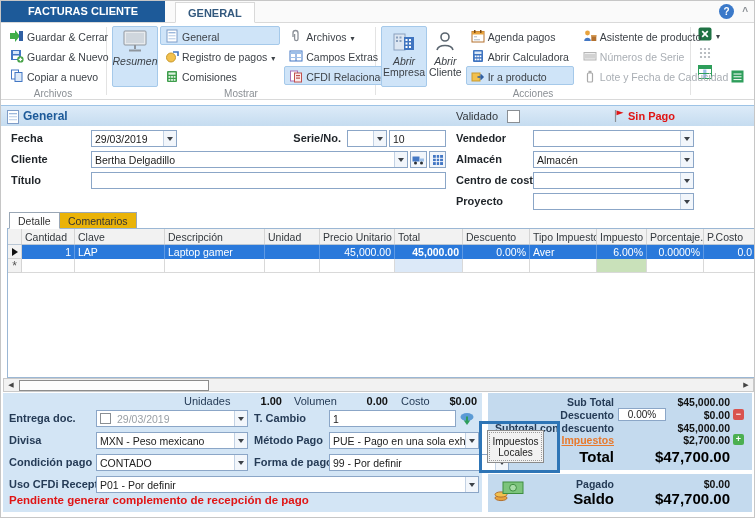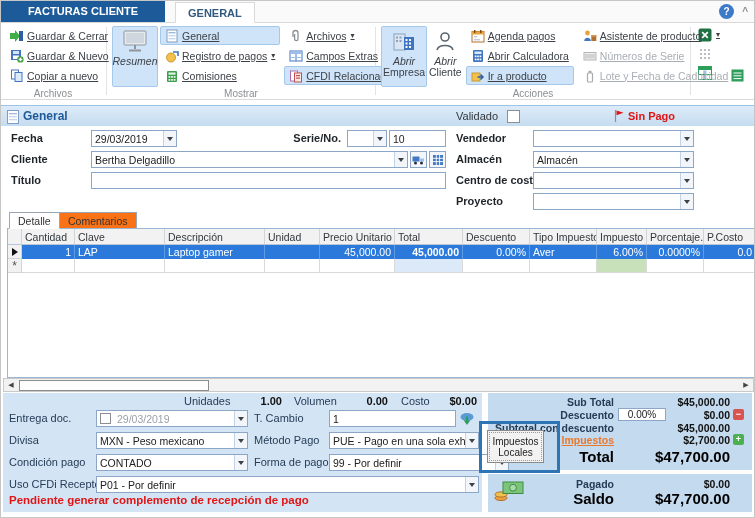--- a/index.html
+++ b/index.html
@@ -13,21 +13,21 @@
   .tab-right { position:absolute; right:6px; top:3px; display:flex; gap:8px; align-items:center; }
   .help-chip { width:15px; height:15px; border-radius:50%; background:#3b79c9; color:#fff; font-weight:bold; font-size:10px; text-align:center; line-height:15px; }
   .collapse-chip { color:#8a8f94; font-size:10px; font-weight:bold; }
 
   
   .ribbon { position:absolute; top:22px; left:0; right:0; height:77px; background:#fff; border-bottom:1px solid #d9d9d9; display:flex; font-size:10.5px; color:#3d4248; }
   .rgroup { position:relative; height:100%; padding:3px 2px 13px 4px; }
   .glabel { position:absolute; bottom:0; left:0; right:0; text-align:center; font-size:10px; color:#8a8f94; }
   .vsep { width:1px; background:#e3e3e3; margin:4px 1px 4px 1px; }
   .rcol { display:flex; flex-direction:column; justify-content:flex-start; gap:1px; }
-  .ritem { display:flex; align-items:center; gap:3px; padding:1px 4px; height:19px; white-space:nowrap; border:1px solid transparent; border-radius:2px;text-decoration:underline; }
+  .ritem { display:flex; align-items:flex-end; gap:3px; padding:1px 4px; height:19px; white-space:nowrap; border:1px solid transparent; border-radius:2px; }
   .ritem.hl { background:#cfe4f8; border-color:#a5c9ea; }
   .ritem.dis { color:#a9aeb4; }
   .rbig { width:46px; display:flex; flex-direction:column; align-items:center; justify-content:flex-start; text-align:center; line-height:11px; padding:3px 1px 1px; border:1px solid transparent; border-radius:2px; height:61px; }
   .rbig.hl { background:#cfe4f8; border-color:#a5c9ea; }
   .rbig .blabel { margin-top:2px;font-style:italic; }
   .drop { color:#3d4248; font-size:8px; margin-left:1px; }
   .icn { flex:0 0 auto; display:inline-block; }
   .iconcol { display:flex; flex-direction:column; gap:4px; padding:4px 3px 0 5px; }
   .iconcol .ritem { padding:0; height:15px; }
 
@@ -43,21 +43,21 @@
   .flabel { position:absolute; font-weight:bold; color:#1f2429; height:17px; line-height:17px; }
   .combo, .inputbox { position:absolute; height:17px; background:#fff; border:1px solid #8ba6c7; display:flex; align-items:center; overflow:hidden; }
   .ctext { flex:1; padding:0 3px; font-size:10.5px; color:#222; white-space:nowrap; overflow:hidden; }
   .ctext.gray { color:#9aa0a6; }
   .cbtn { flex:0 0 13px; align-self:stretch; border-left:1px solid #c3d2e4; background:#f2f6fb; display:flex; align-items:center; justify-content:center; }
   .tri { width:0; height:0; border-left:3.5px solid transparent; border-right:3.5px solid transparent; border-top:4px solid #3d4248; }
   .minibtn { position:absolute; width:17px; height:17px; background:#f2f6fb; border:1px solid #8ba6c7; display:flex; align-items:center; justify-content:center; }
   .chk { display:inline-block; width:11px; height:11px; background:#fff; border:1px solid #8a8f94; margin:0 3px; flex:0 0 auto; }
 
   
-  .dtab { position:absolute; top:211px; height:17px; line-height:16px; padding:0 8px; font-size:10.5px; border:1px solid #9aa7b5; background:#f97316; color:#333; }
+  .dtab { position:absolute; top:211px; height:17px; line-height:16px; padding:0 8px; font-size:10.5px; border:1px solid #9aa7b5; background:#eab308; color:#333; }
   .dtab.active { background:#fff; border-bottom-color:#fff; font-weight:normal; z-index:2; }
   .grid { position:absolute; top:227px; left:6px; width:749px; height:150px; border:1px solid #9bb7d4; border-right:none; background:#fff; }
   .grow { display:flex; }
   .gh { height:16px; background:#f2f2f2; border-bottom:1px solid #b9c6d4; }
   .gh .gc { border-right:1px solid #d4d4d4; color:#33383d; font-size:10.5px; padding:1px 3px; white-space:nowrap; overflow:hidden; }
   .gc { flex:0 0 auto; padding:0 3px; font-size:10.5px; line-height:14px; white-space:nowrap; overflow:hidden; }
   .mark { flex:0 0 14px; border-right:1px solid #d4d4d4; display:flex; align-items:center; justify-content:center; }
   .rowsel { height:14px; background:#2a79db; color:#fff; }
   .rowsel .gc { border-right:1px solid rgba(255,255,255,.25); }
   .rowsel .mark { background:#f2f2f2; border-bottom:1px solid #d4d4d4; }
@@ -75,21 +75,21 @@
   .sbtn { width:14px; height:12px; font-size:7px; line-height:12px; text-align:center; color:#444; }
   .sthumb { position:absolute; left:15px; width:190px; height:11px; background:#fdfdfd; border:1px solid #8c8c8c; }
   .sbtn.right { position:absolute; right:0; }
 
   
   .bottom { position:absolute; top:392px; left:0; right:0; height:126px; background:#fff; font-size:11px; }
   .panel { position:absolute; background:#d3e5f5; }
   .p-left { left:2px; top:0; width:479px; height:119px; }
   .p-tot { left:487px; top:0; width:264px; height:77px; background:#c4daee; }
   .p-saldo { left:487px; top:81px; width:264px; height:38px; background:#c4daee; }
-  .blabel2 { position:absolute; font-weight:normal; color:#253b56; height:17px; line-height:17px;text-align:center; }
+  .blabel2 { position:absolute; font-weight:bold; color:#253b56; height:17px; line-height:17px;text-align:center; }
   .statlbl { position:absolute; top:2px; color:#253b56; }
   .statval { position:absolute; top:2px; font-weight:bold; color:#111; text-align:right; }
   .warn { position:absolute; left:8px; top:101px; color:#e01515; font-weight:bold; font-size:11.5px; }
   .trow { position:absolute; left:487px; width:224px; height:12px; line-height:12px; font-size:10.5px; }
   .tlbl { position:absolute; left:0; width:126px; text-align:right; font-weight:bold; color:#253b56; }
   .tval { position:absolute; left:130px; width:112px; text-align:right; font-weight:bold; color:#111; }
   .tlink { color:#e8792c; text-decoration:underline; font-weight:bold; }
   .bigline { font-size:15px; height:20px; line-height:20px; font-weight:bold; color:#000; }
   .bigline .tlbl, .bigline .tval { font-size:15px; color:#000; }
   .chip { position:absolute; left:245px; width:11px; height:11px; border-radius:2px; color:#fff; font-size:9px; font-weight:bold; text-align:center; line-height:11px; }

